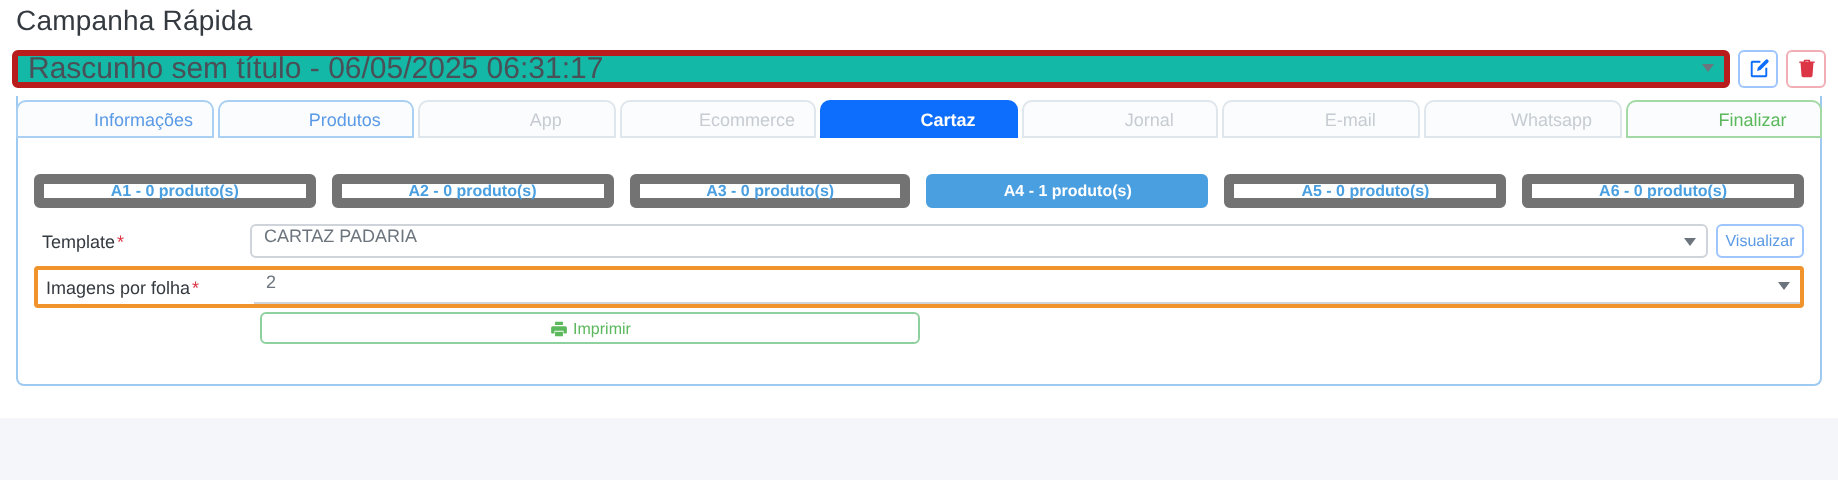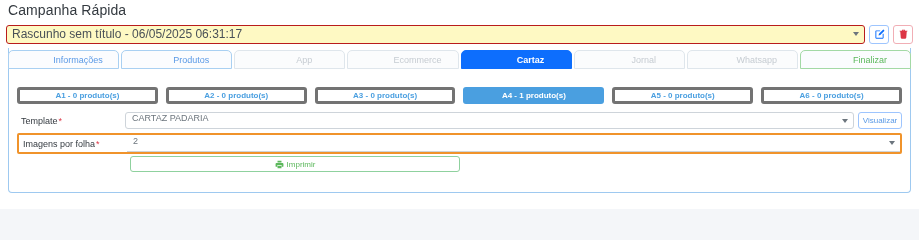--- a/index.html
+++ b/index.html
@@ -68,28 +68,28 @@
     height: 22px;
     display: flex;
     align-items: center;
     padding: 0 6px;
     box-sizing: border-box;
   }
   .draft-select {
     position: relative;
     flex: 1 1 auto;
     height: 19px;
-    border: 1px solid #b91c1c;
-    border-radius: 3px;
-    background: #fef9c3;
+    border: 3px solid #b91c1c;
+    border-radius: 3px;
+    background: #14b8a6;
     display: flex;
     align-items: center;
     padding: 0 18px 0 5px;
     box-sizing: border-box;
-    font-size: 12px;
+    font-size: 15px;
     color: #495057;
     white-space: nowrap;
     overflow: hidden;
   }
   .draft-select .caret {
     position: absolute;
     right: 5px;
     top: 50%;
     margin-top: -2px;
     width: 0;
@@ -177,21 +177,21 @@
     top: 87px;
     width: 885px;
     height: 17px;
     display: flex;
     box-sizing: border-box;
   }
   .subtab {
     flex: 1 1 0;
     height: 17px;
     margin-right: 8px;
-    border: 3px solid #737373;
+    border: 5px solid #737373;
     border-radius: 3px;
     background: #ffffff;
     display: flex;
     align-items: center;
     justify-content: center;
     font-size: 8px;
     font-weight: bold;
     color: #4a9fe0;
     box-sizing: border-box;
     white-space: nowrap;
@@ -344,20 +344,23 @@
     <div class="tab disabled">
         <span>Ecommerce</span>
       </div>
     <div class="tab active">
         <span>Cartaz</span>
       </div>
     <div class="tab disabled">
         <span>Jornal</span>
       </div>
     <div class="tab disabled">
+        <span>E-mail</span>
+      </div>
+    <div class="tab disabled">
         <span>Whatsapp</span>
       </div>
     <div class="tab finish">
         <span>Finalizar</span>
       </div>
   </div>
 
   <div class="subtabs">
     <div class="subtab">
         <span>A1 - 0 produto(s)</span>

